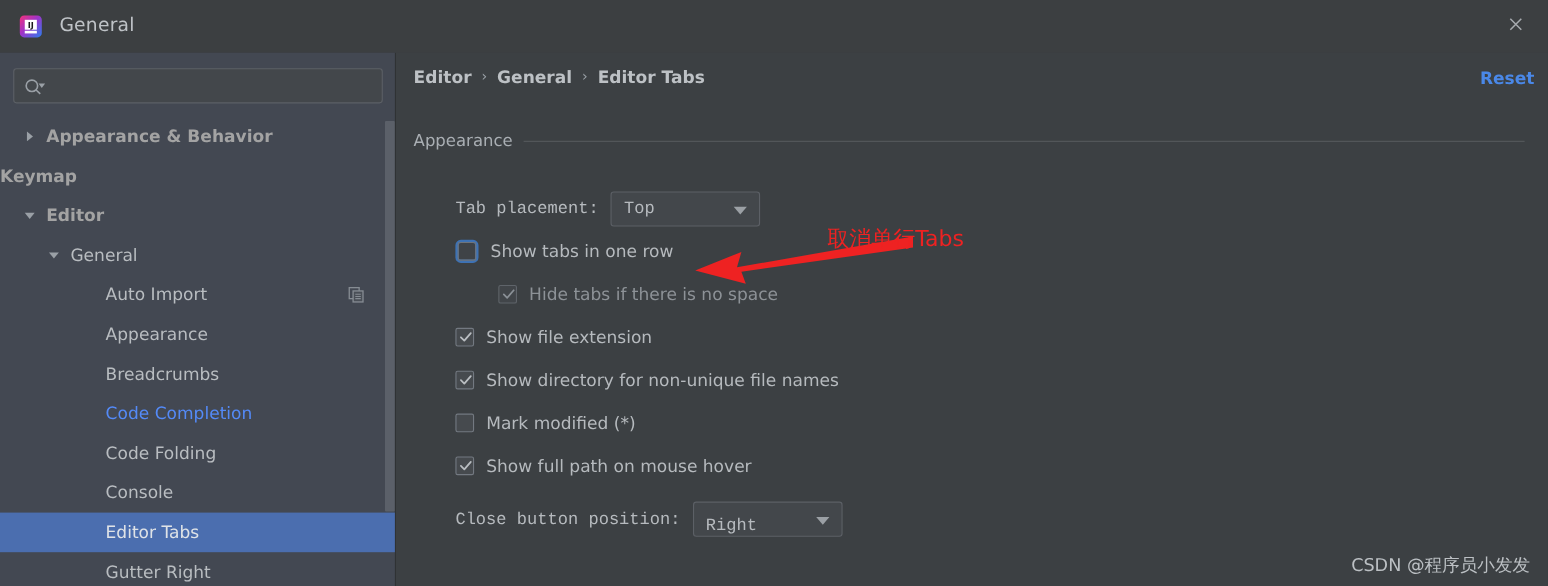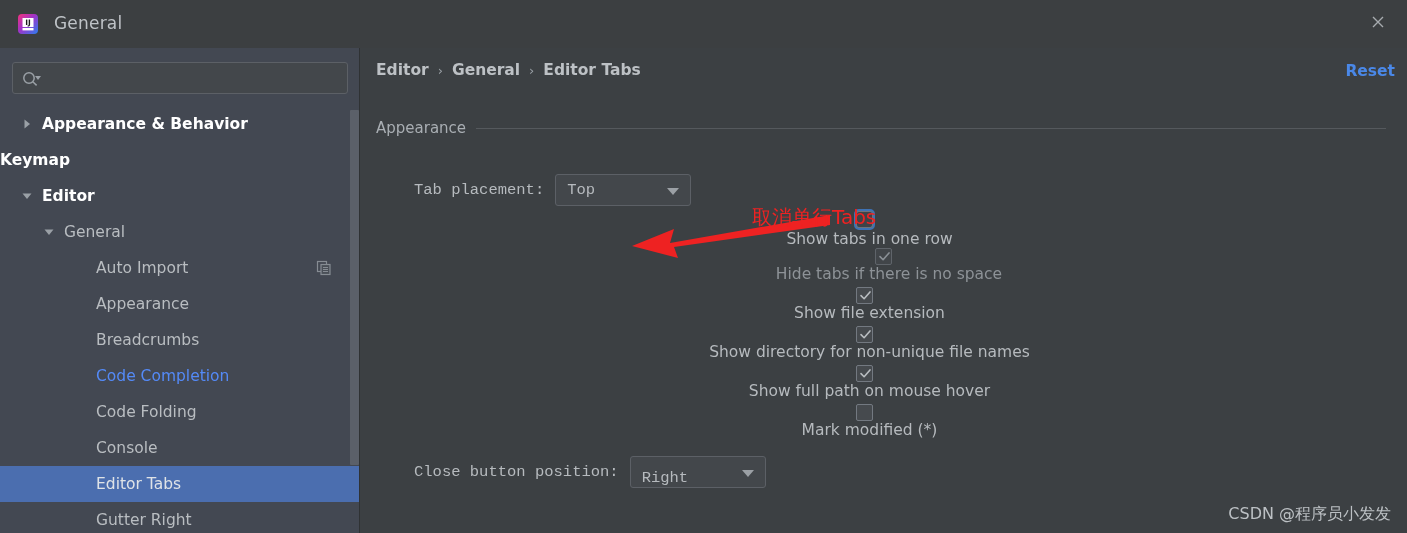--- a/index.html
+++ b/index.html
@@ -102,21 +102,21 @@
     box-sizing: border-box;
   }
   .tree-row.selected { background: #4b6eaf; }
   .tree-label {
     font-size: 15.5px;
     color: #b9bdc1;
     white-space: nowrap;
   }
   .tree-row.bold .tree-label {
     font-weight: bold;
-    color: #ffffff;
+    color: #a3a3a3;
   }
   .tree-row.modified .tree-label { color: #548af7; }
   .tree-row.selected .tree-label { color: #dfe3e7; }
   .arrow {
     position: absolute;
     width: 14px; height: 14px;
     display: flex;
     align-items: center;
     justify-content: center;
   }
@@ -247,21 +247,20 @@
     width: 0; height: 0;
     border-left: 6px solid transparent;
     border-right: 6px solid transparent;
     border-top: 7px solid #9ba0a5;
   }
 
   .check-row {
     display: flex;
     align-items: center;
     height: 39px;
-    flex-direction: column;
   }
   .cb {
     position: relative;
     box-sizing: border-box;
     width: 17px; height: 17px;
     border: 1px solid #737981;
     border-radius: 2px;
     background: #464a4e;
     flex: 0 0 auto;
     cursor: pointer;
@@ -475,31 +474,31 @@
           </div>
           <div class="check-row">
             <span class="cb">
               <span class="tick"><svg width="15" height="15" viewBox="0 0 15 15">
                   <path d="M3 7.6 L6.1 10.7 L12 3.9" stroke="#b9bdc1" stroke-width="1.6" fill="none" stroke-linecap="round" stroke-linejoin="round"></path>
                 </svg></span>
             </span>
             <span class="check-label">Show directory for non-unique file names</span>
           </div>
           <div class="check-row">
+            <span class="cb"></span>
+            <span class="check-label">Mark modified (*)</span>
+          </div>
+          <div class="check-row">
             <span class="cb">
               <span class="tick"><svg width="15" height="15" viewBox="0 0 15 15">
                   <path d="M3 7.6 L6.1 10.7 L12 3.9" stroke="#b9bdc1" stroke-width="1.6" fill="none" stroke-linecap="round" stroke-linejoin="round"></path>
                 </svg></span>
             </span>
             <span class="check-label">Show full path on mouse hover</span>
           </div>
-          <div class="check-row">
-            <span class="cb"></span>
-            <span class="check-label">Mark modified (*)</span>
-          </div>
         </div>
 
       <div class="row" style="margin-top:9px;">
         <span class="row-label">Close button position:</span>
         <div class="combo" style="width:136px; margin-left:11px;align-items:flex-end;">
           <span class="combo-value">Right</span>
           <span class="combo-arrow"></span>
         </div>
       </div>
 

